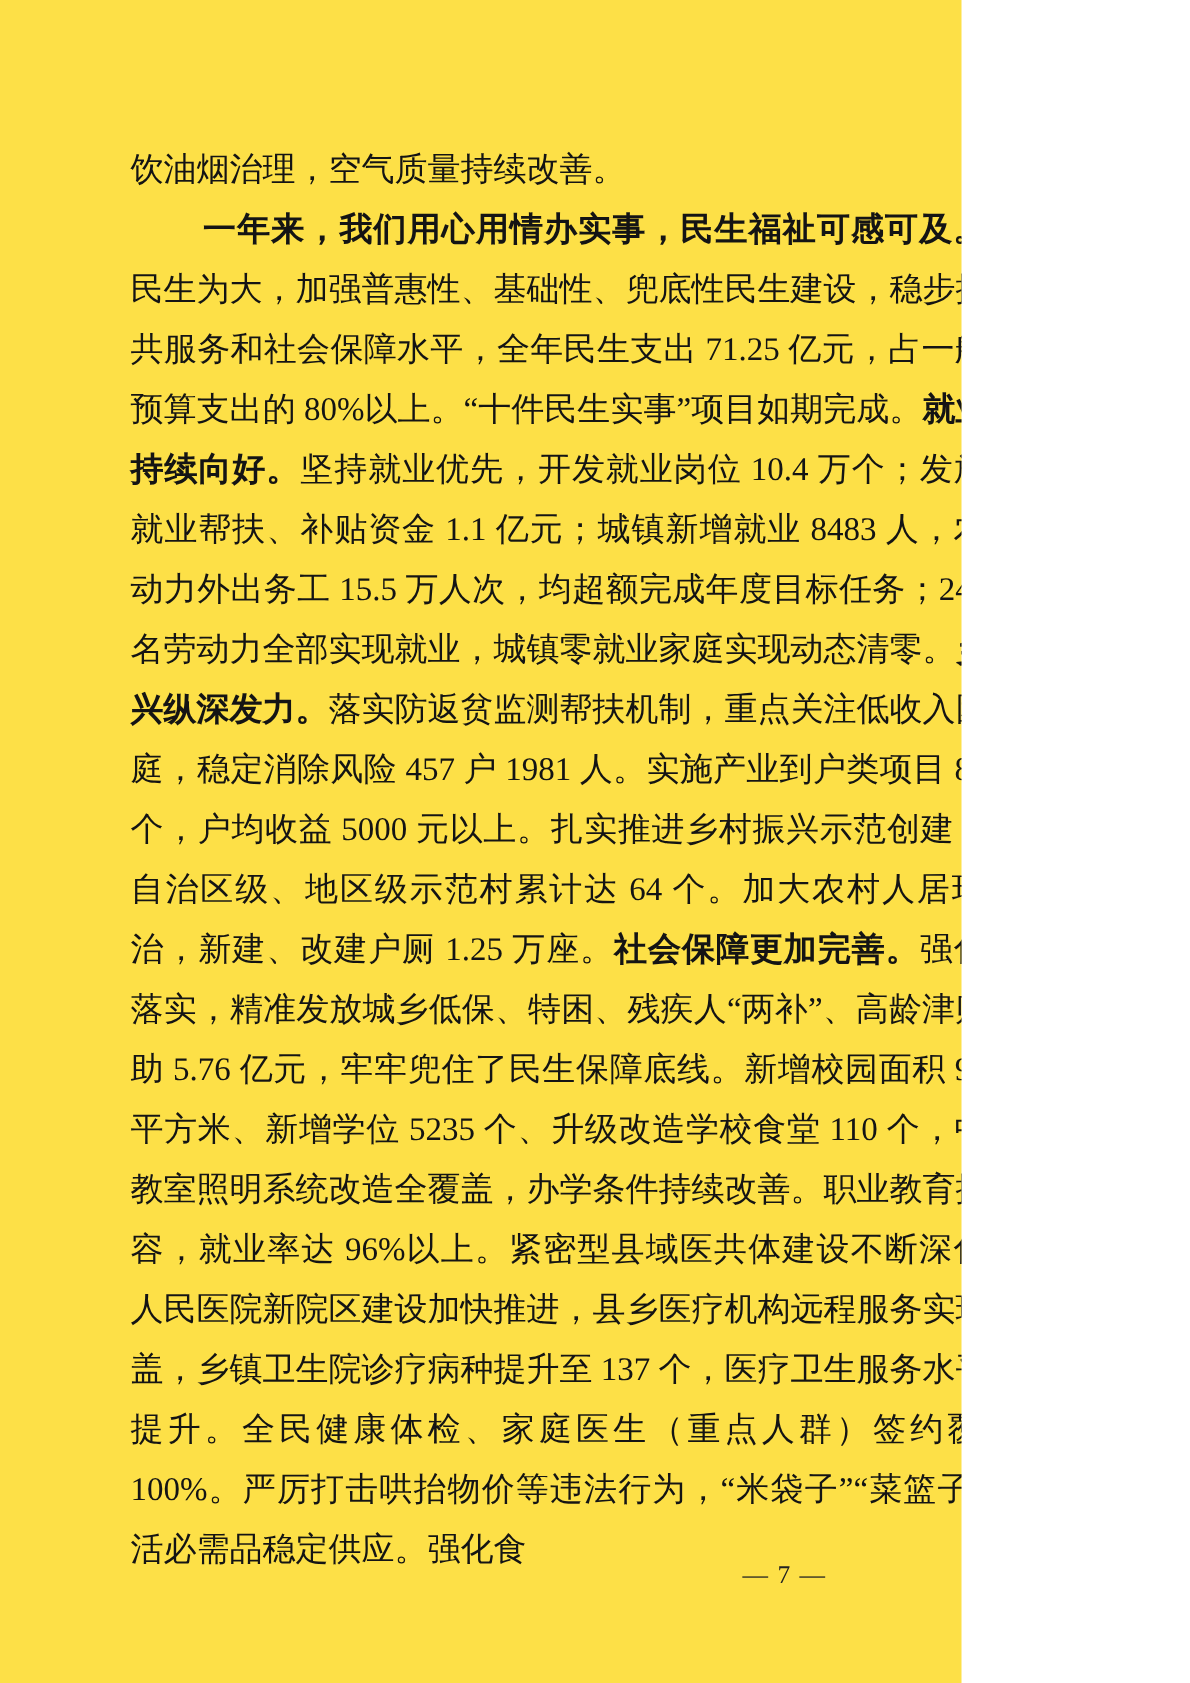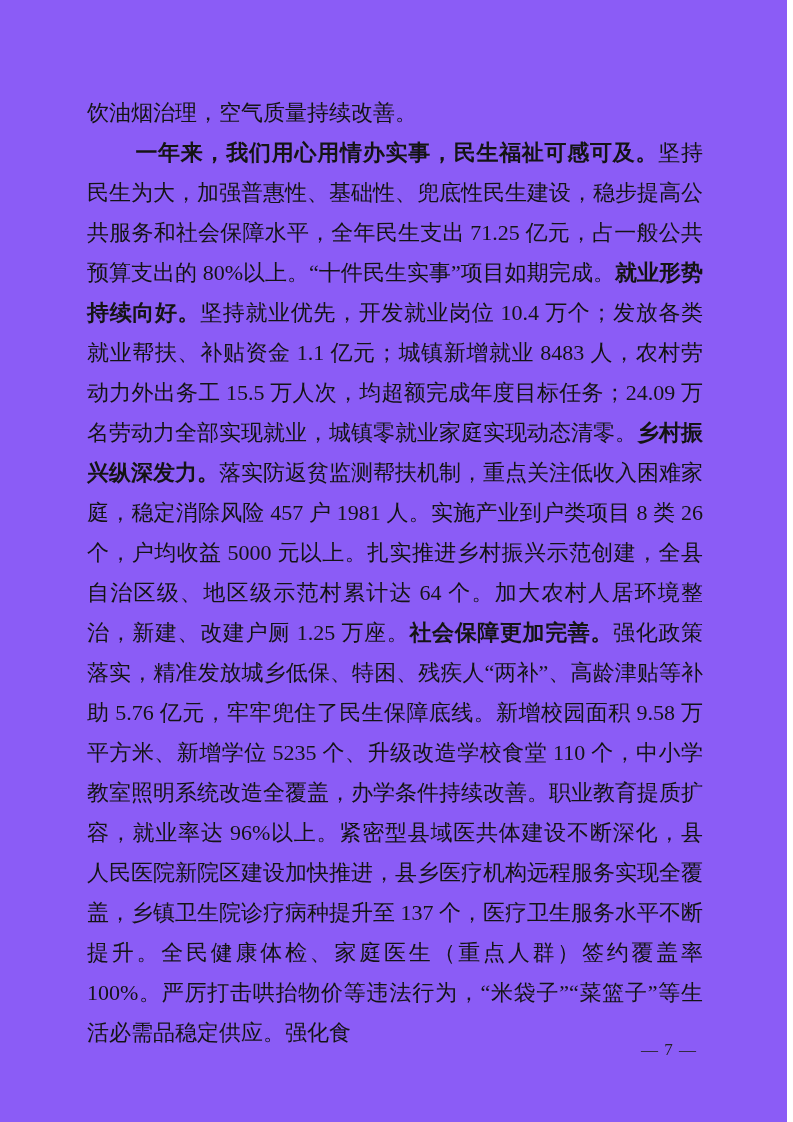--- a/index.html
+++ b/index.html
@@ -2,23 +2,23 @@
 <html><head>
 <meta charset="utf-8">
 <style>
   html, body {
     margin: 0;
     padding: 0;
     background: #ffffff;
   }
   .page {
     position: relative;
-    width: 787px;
+    width: 641px;
     height: 1122px;
-    background: #8b5cf6;
+    background: #fde047;
     overflow: hidden;
     font-family: "Liberation Serif", "DejaVu Serif", serif;
     color: #141414;
   }
   .text-block {
     position: absolute;
     left: 87px;
     top: 93px;
     width: 616px;
     font-size: 22px;

